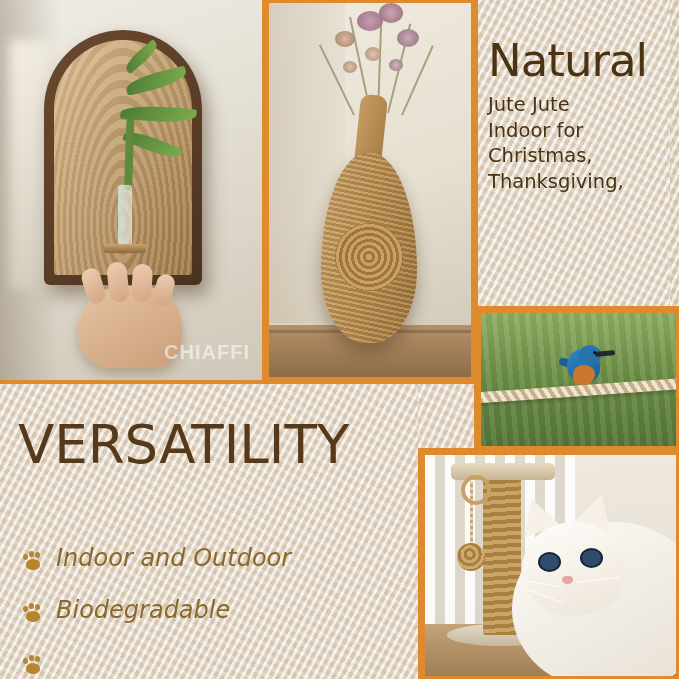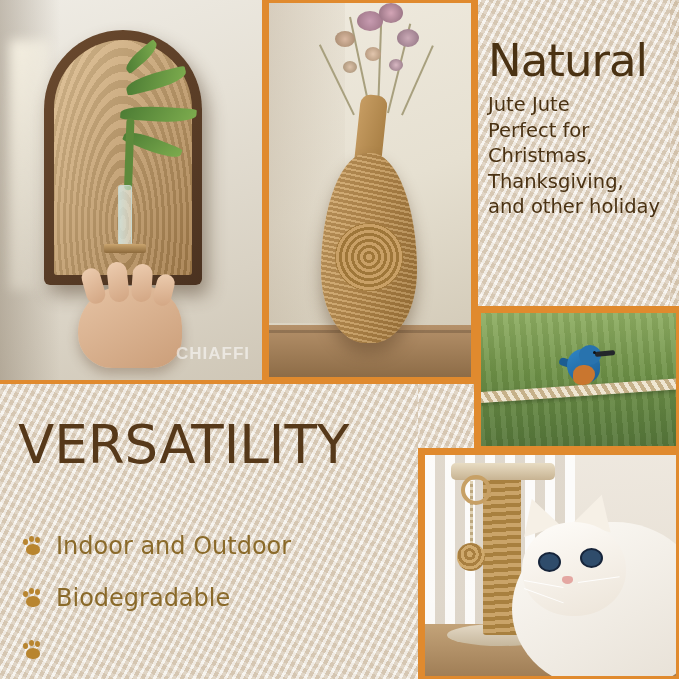--- a/index.html
+++ b/index.html
@@ -33,21 +33,21 @@
       repeating-radial-gradient(ellipse at 50% 78%, #c9a270 0px, #c9a270 3px, #a8824f 3px, #a8824f 6px),
       #bb9562;}
   .arch-inner::after{content:"";position:absolute;inset:0;border-radius:69px 69px 3px 3px;
     background:linear-gradient(120deg,rgba(255,240,210,.45),rgba(90,60,30,.25));}
   .tube{position:absolute;left:118px;top:185px;width:12px;height:62px;background:linear-gradient(90deg,rgba(210,230,225,.85),rgba(245,255,252,.5));border-radius:3px 3px 6px 6px;border:1px solid rgba(200,215,205,.8);}
   .tube-base{position:absolute;left:104px;top:244px;width:42px;height:9px;background:linear-gradient(180deg,#caa56f,#8d6a3c);border-radius:2px;}
   .leaf{position:absolute;background:linear-gradient(120deg,#4a7a33,#7fae4f);border-radius:60% 10% 60% 10%;transform-origin:bottom left;}
   .hand{position:absolute;left:72px;top:262px;width:118px;height:112px;}
   .palm{position:absolute;left:6px;top:24px;width:104px;height:82px;background:linear-gradient(150deg,#e6c3a4,#cb9e79);border-radius:46px 40px 30px 34px;box-shadow:0 6px 12px rgba(90,60,35,.3);}
   .finger{position:absolute;background:linear-gradient(160deg,#edcdb0,#d2a582);border-radius:12px;}
-  .watermark{position:absolute;right:12px;bottom:16px;color:rgba(255,255,255,.55);font-size:17px;letter-spacing:1px;font-weight:bold;}
+  .watermark{position:absolute;right:12px;bottom:16px;color:rgba(255,255,255,.55);font-size:20px;letter-spacing:1px;font-weight:bold;}
 
   
   #panel-vase{left:266px;top:0;width:208px;height:380px;}
   .vase-bg{position:absolute;inset:0;background:linear-gradient(160deg,#efeade 0%,#e6e0d1 50%,#cfc6b3 100%);}
   .vase-wallcorner{position:absolute;left:0;top:0;width:76px;height:320px;background:linear-gradient(95deg,rgba(160,140,115,.30),rgba(160,140,115,0));}
   .floor{position:absolute;left:0;bottom:0;width:100%;height:52px;background:linear-gradient(180deg,#b5916a,#8d6c47);}
   .floor-line{position:absolute;left:0;bottom:44px;width:100%;height:3px;background:rgba(90,70,50,.35);}
   .vase{position:absolute;left:52px;top:150px;width:96px;height:190px;
     background:linear-gradient(100deg,#caa167 0%,#b98d50 45%,#9a7036 100%);
     border-radius:48% 48% 46% 46% / 62% 62% 38% 38%;
@@ -87,21 +87,21 @@
 
   
   #panel-versatility{left:0;top:384px;width:418px;height:295px;border:none;}
   .ver-bg{position:absolute;inset:0;
     background-color:#e8dfd1;
     background-image:
       repeating-linear-gradient(118deg, rgba(255,255,255,.55) 0px, rgba(255,255,255,.55) 3px, rgba(196,175,148,.33) 3px, rgba(196,175,148,.33) 7px),
       repeating-linear-gradient(28deg, rgba(255,255,255,.28) 0px, rgba(255,255,255,.28) 4px, rgba(182,160,130,.20) 4px, rgba(182,160,130,.20) 9px);}
   .ver-title{position:absolute;left:18px;top:30px;font-size:53px;color:#56391a;font-family:"DejaVu Sans",sans-serif;letter-spacing:0px;}
   .feature-list{position:absolute;left:22px;top:136px;width:380px;}
-  .feature{display:flex;align-items:center;height:52px;}
+  .feature{display:flex;align-items:flex-end;height:52px;font-style:italic;}
   .paw{width:22px;height:22px;position:relative;margin-right:12px;flex:0 0 auto;}
   .paw .pad{position:absolute;background:#b8852f;border-radius:50%;}
   .paw .pad.main{left:4px;top:9px;width:14px;height:11px;border-radius:50% 50% 45% 45%;}
   .paw .pad.t1{left:1px;top:4px;width:5px;height:6px;}
   .paw .pad.t2{left:7px;top:1px;width:5px;height:6px;}
   .paw .pad.t3{left:13px;top:2px;width:5px;height:6px;}
   .feature-text{font-size:24px;color:#8a6a2a;font-family:"DejaVu Sans",sans-serif;}
 
   
   #panel-cat{left:422px;top:452px;width:257px;height:227px;}
@@ -191,24 +191,23 @@
       <div class="vase-coil"></div>
       <div class="vase-rings"></div>
     </div>
   </div>
 
   <div class="panel" id="panel-natural">
     <div class="nat-bg"></div>
     <div class="nat-title">Natural</div>
     <div class="nat-body">
       <div>Jute Jute</div>
-      <div>Perfect for</div>
+      <div>Indoor for</div>
       <div>Christmas,</div>
       <div>Thanksgiving,</div>
-      <div>and other holiday</div>
     </div>
   </div>
 
   <div class="panel frame" id="panel-bird">
     <div class="bird-bg"></div>
     <div class="bird-blur"></div>
     <div class="rope"></div>
     <div class="bird">
       <div class="bird-tail"></div>
       <div class="bird-body"></div>

